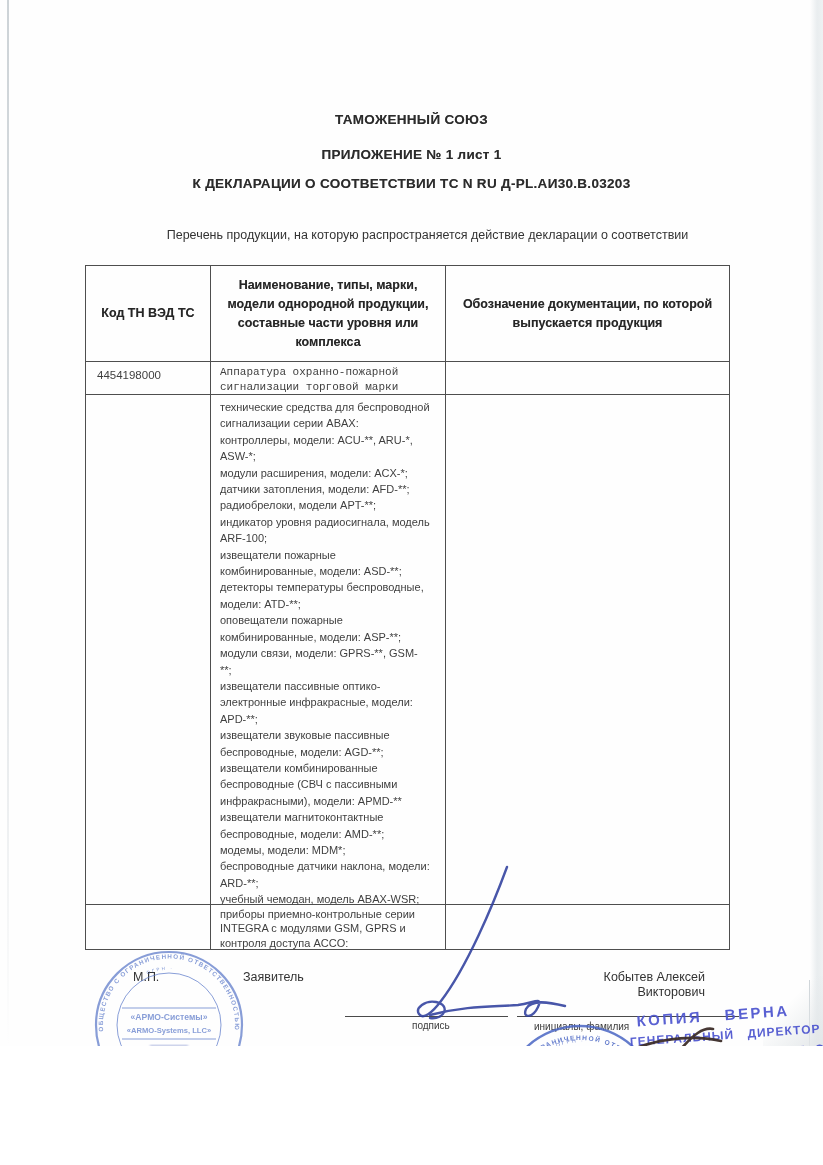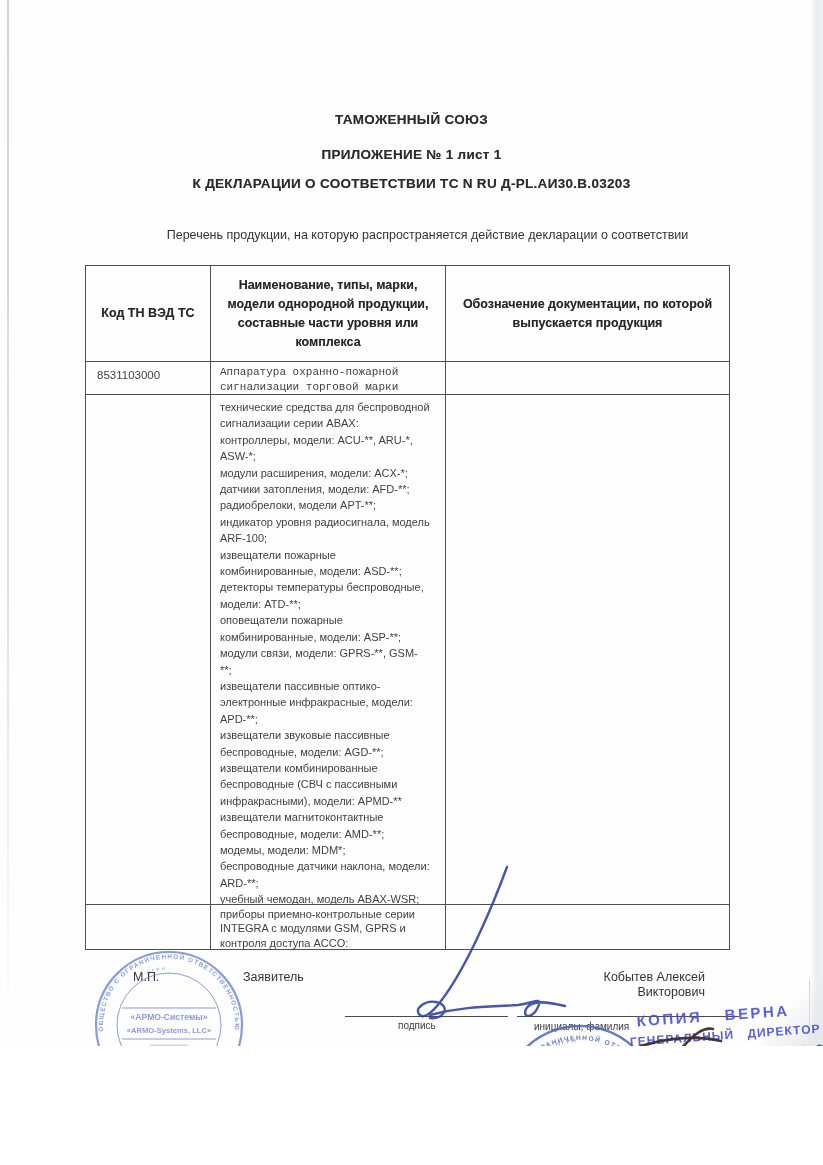--- a/index.html
+++ b/index.html
@@ -78,21 +78,21 @@
 
   <div class="doc-table">
     <div class="tcell thead">Код ТН ВЭД ТС</div>
     <div class="tcell thead">Наименование, типы, марки,
 модели однородной продукции,
 составные части уровня или
 комплекса</div>
     <div class="tcell thead col-last">Обозначение документации, по которой
 выпускается продукция</div>
 
-    <div class="tcell tbody cell-code">8531103000</div>
+    <div class="tcell tbody cell-code">4454198000</div>
     <div class="tcell tbody cell-r1">Аппаратура охранно-пожарной
 сигнализации торговой марки "Satel":</div>
     <div class="tcell tbody col-last"></div>
 
     <div class="tcell tbody"></div>
     <div class="tcell tbody cell-r2">технические средства для беспроводной
 сигнализации серии ABAX:
 контроллеры, модели: ACU-**, ARU-*,
 ASW-*;
 модули расширения, модели: ACX-*;
@@ -128,21 +128,21 @@
     <div class="tcell tbody cell-r3 row-last">приборы приемно-контрольные серии
 INTEGRA с модулями GSM, GPRS и
 контроля доступа ACCO:</div>
     <div class="tcell tbody col-last row-last"></div>
   </div>
 
   <div class="footer-label" style="left:133px;top:970px;">М.П.</div>
   <div class="footer-label" style="left:243px;top:970px;">Заявитель</div>
 
   <div class="sig-line" style="left:345px;top:1016px;width:163px;"></div>
-  <div class="sig-caption" style="left:398px;top:1020px;">подпись</div>
+  <div class="sig-caption" style="left:412px;top:1020px;">подпись</div>
 
   <div class="applicant-name">Кобытев Алексей
 Викторович</div>
   <div class="sig-line" style="left:517px;top:1016px;width:222px;"></div>
   <div class="sig-caption" style="left:534px;top:1021px;">инициалы, фамилия</div>
 
   <svg class="stamp-svg" style="left:84px;top:948px;opacity:.72;" width="170" height="175" viewBox="0 0 170 175">
     <defs>
       <path id="armoArcTop" d="M 20,88 A 66,66 0 1 1 150,88" fill="none"></path>
       <path id="armoArcOgrn" d="M 34,84 A 52,52 0 1 1 136,84" fill="none"></path>

